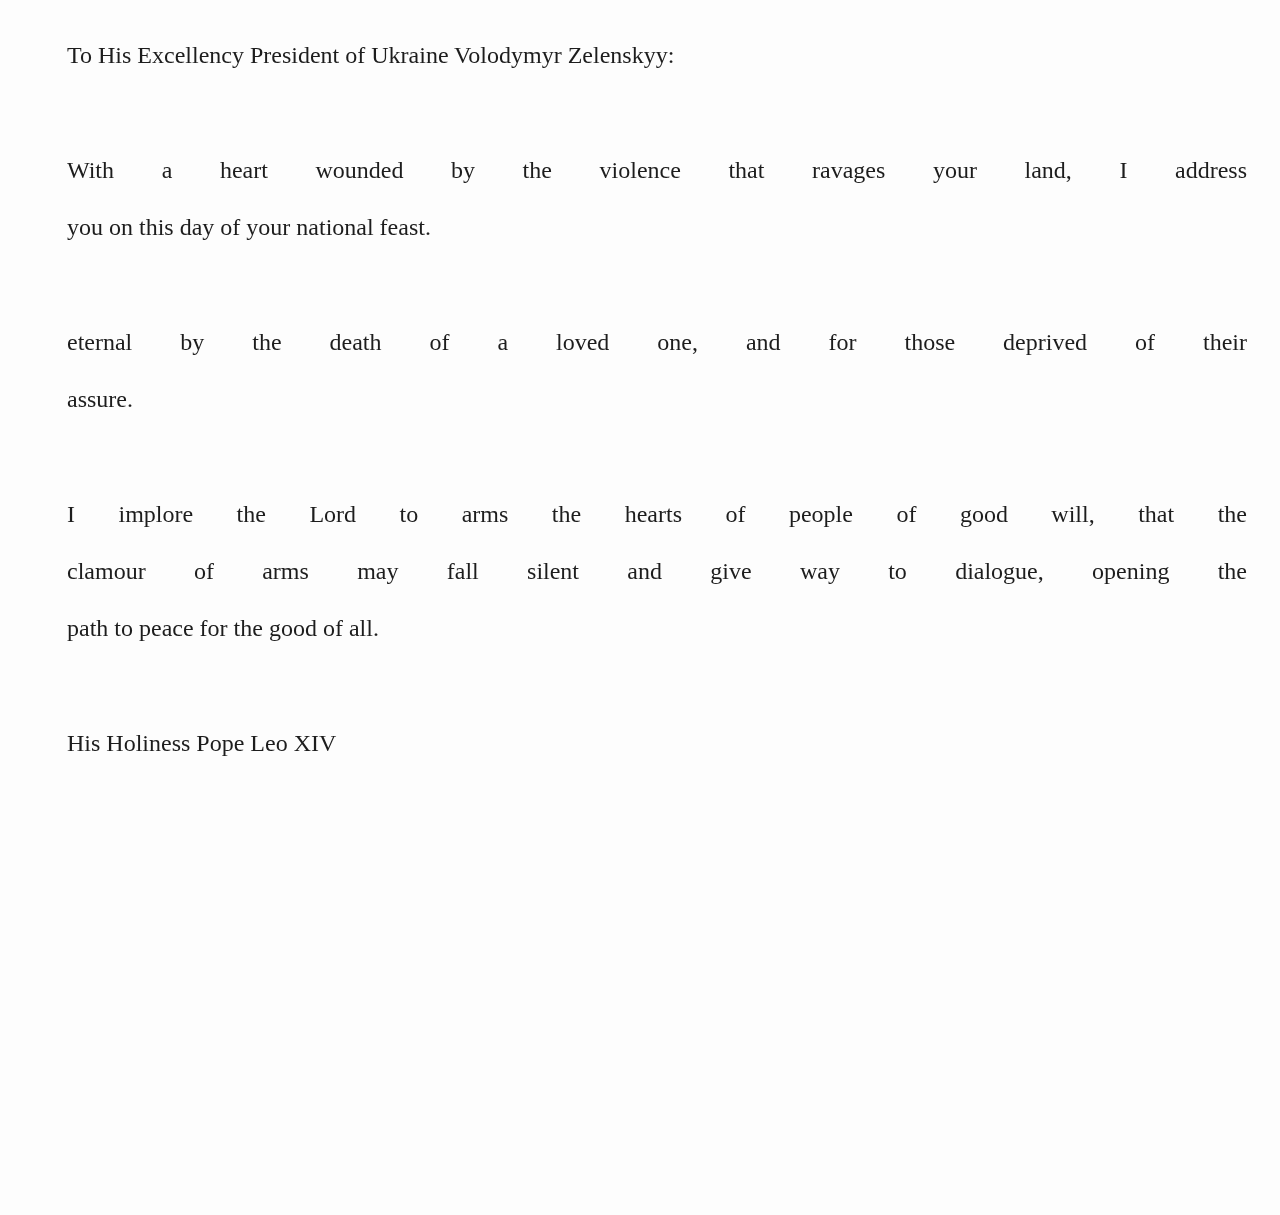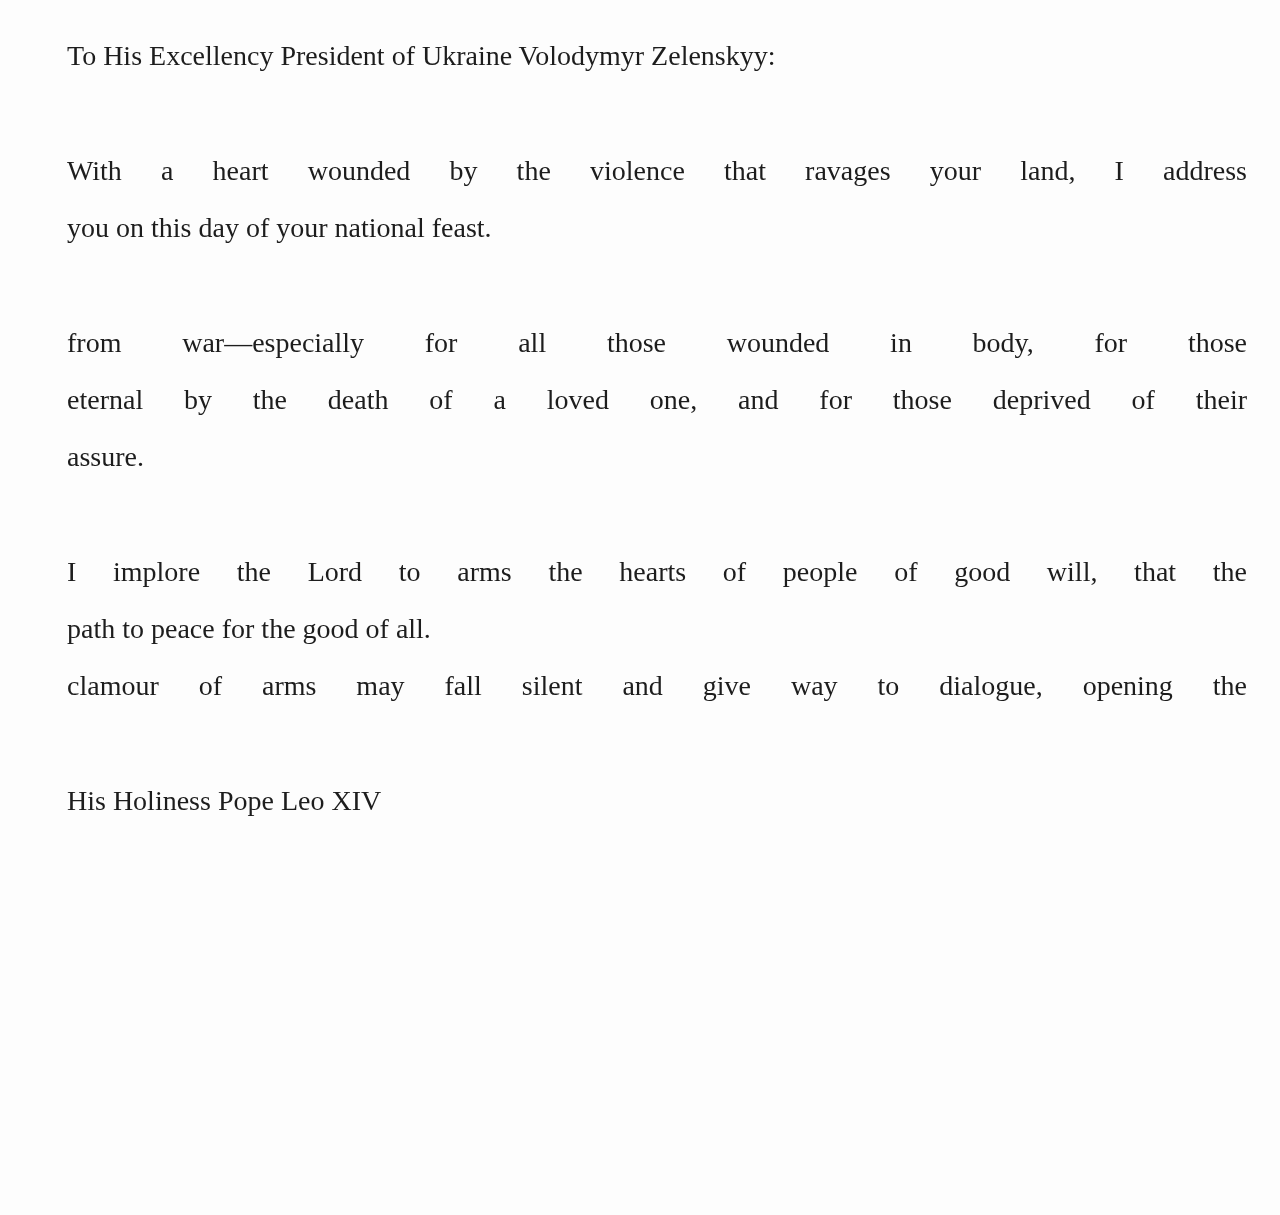--- a/index.html
+++ b/index.html
@@ -12,21 +12,21 @@
     background: #fdfdfd;
     font-family: "Liberation Serif", "DejaVu Serif", serif;
     color: #1d1d1d;
     overflow: hidden;
   }
   .letter {
     padding: 27px 33px 0 67px; 
   }
   .para {
     margin: 0 0 58px 0;
-    font-size: 28px;
+    font-size: 24px;
     line-height: 57px;
   }
   
   .line {
     text-align: justify;
     text-align-last: justify;
   }
   .line.last {
     text-align-last: left;
   }
@@ -36,25 +36,24 @@
 
 <main class="letter">
     <div class="para">
       <div class="line last">To His Excellency President of Ukraine Volodymyr Zelenskyy:</div>
     </div>
     <div class="para">
       <div class="line">With a heart wounded by the violence that ravages your land, I address</div>
       <div class="line last">you on this day of your national feast.</div>
     </div>
     <div class="para">
-      <div class="line">from war—especially for all those wounded in body, for those</div>
       <div class="line">eternal by the death of a loved one, and for those deprived of their</div>
       <div class="line last">assure.</div>
     </div>
     <div class="para">
       <div class="line">I implore the Lord to arms the hearts of people of good will, that the</div>
+      <div class="line">clamour of arms may fall silent and give way to dialogue, opening the</div>
       <div class="line last">path to peace for the good of all.</div>
-      <div class="line">clamour of arms may fall silent and give way to dialogue, opening the</div>
     </div>
     <div class="para">
       <div class="line last">His Holiness Pope Leo XIV</div>
     </div>
   </main>
 
 </body></html>

